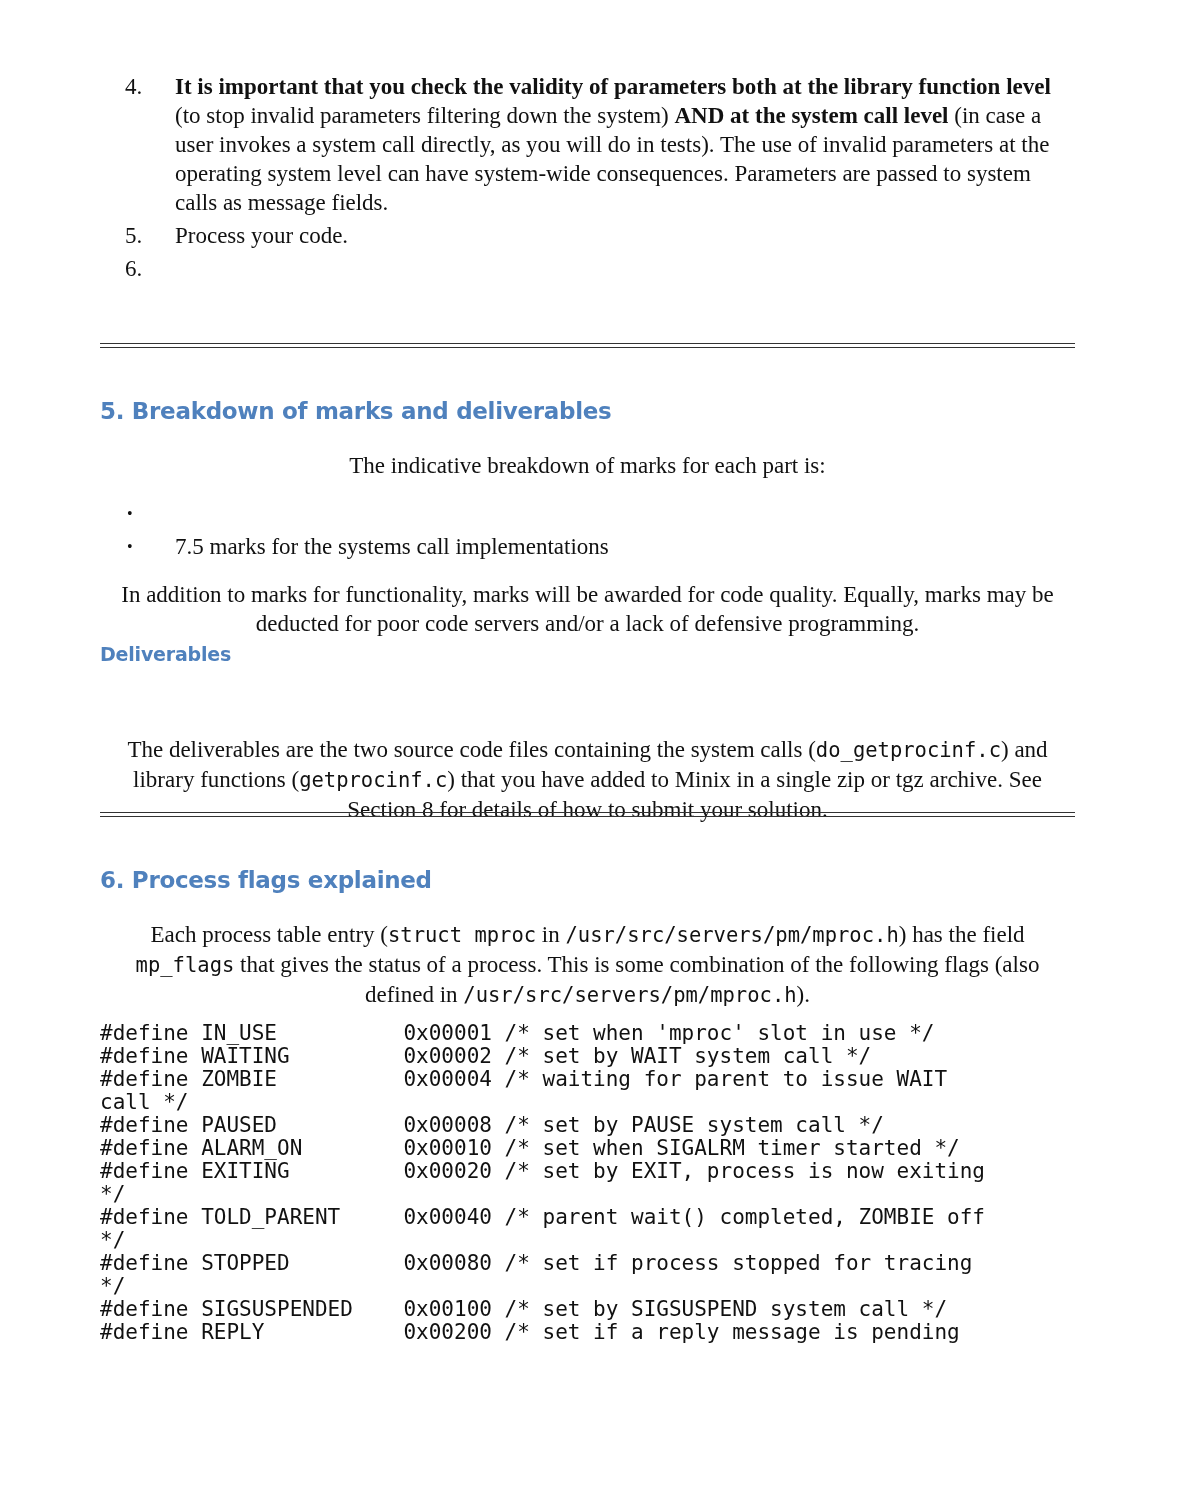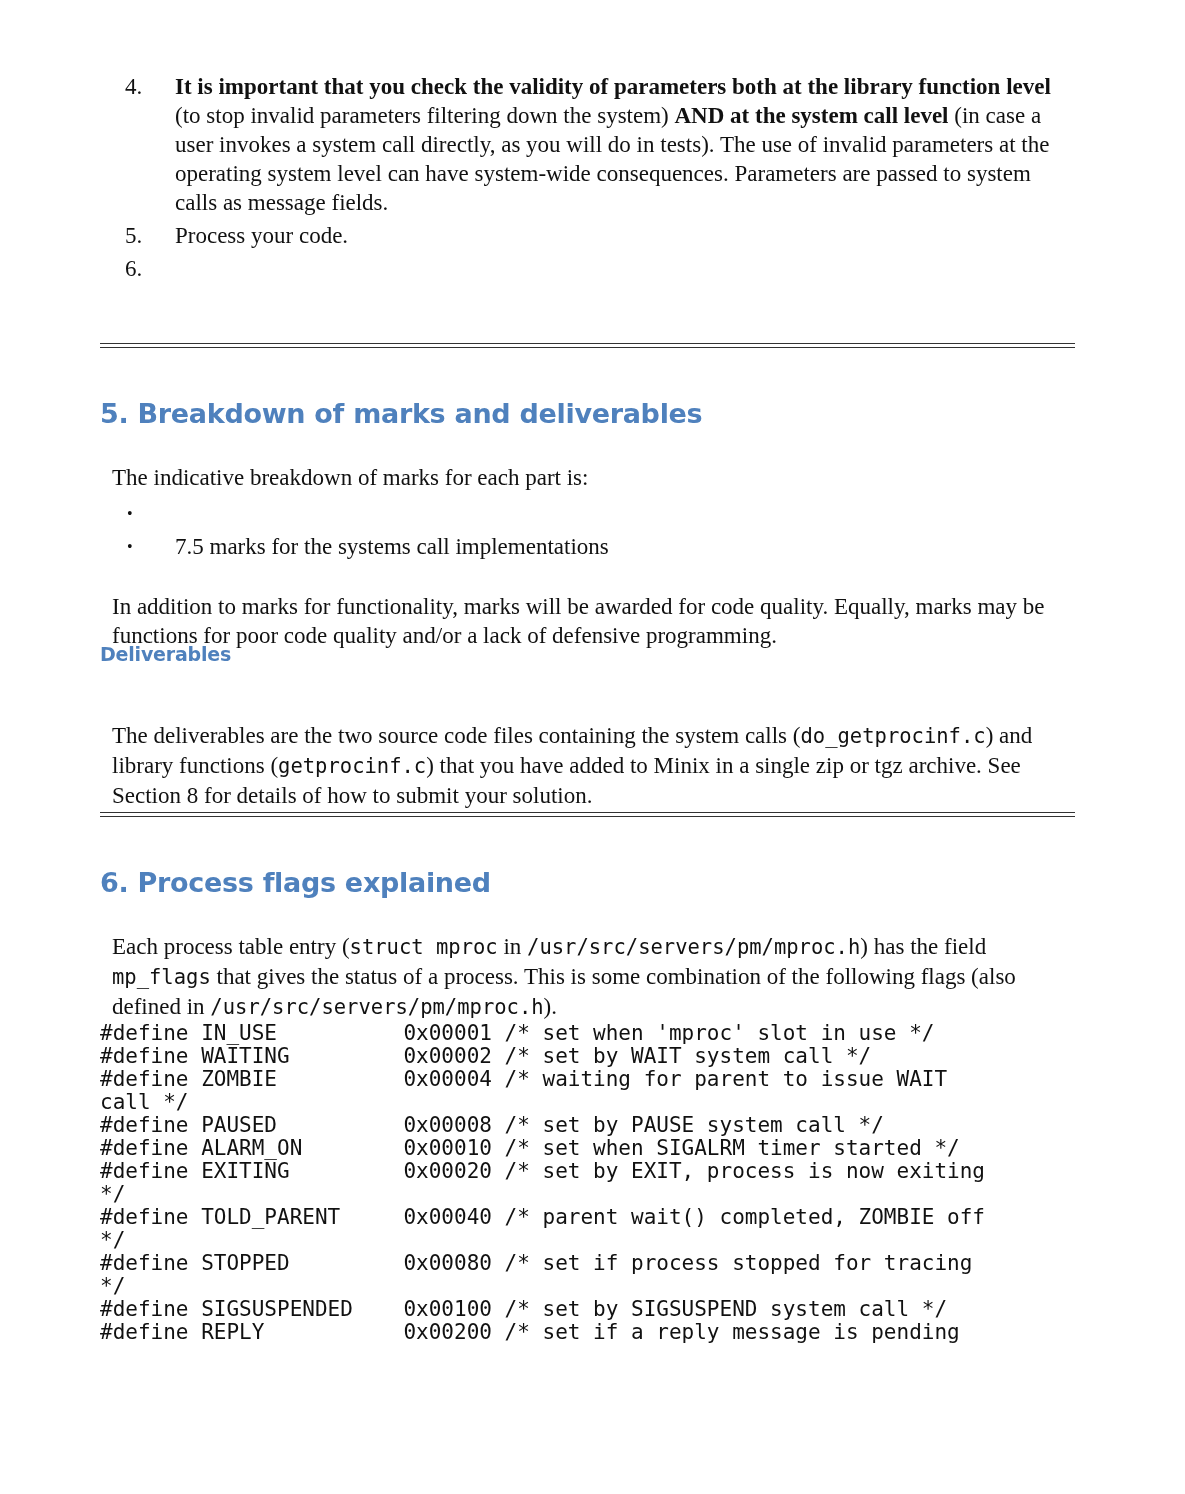--- a/index.html
+++ b/index.html
@@ -6,23 +6,23 @@
   body { width: 1185px; height: 1494px; position: relative; overflow: hidden;
          font-family: "DejaVu Serif", serif; color: #111; }
   .page { position: absolute; left: 100px; top: 0; width: 975px; }
   .serif { font-family: "Liberation Serif", "DejaVu Serif", serif; font-size: 23px; line-height: 29px; }
   .mono { font-family: "DejaVu Sans Mono", "Liberation Mono", monospace; font-size: 21px; }
   .code-inline { font-family: "DejaVu Sans Mono", "Liberation Mono", monospace; font-size: 20.5px; }
   ol.items { list-style: none; margin: 0; padding: 0; position: absolute; top: 72px; left: 0; width: 975px; }
   ol.items li { position: relative; padding-left: 75px; margin-bottom: 4px; }
   ol.items li .num { position: absolute; left: 25px; top: 0; }
   .sep { position: absolute; left: 0; width: 975px; height: 3px; border-top: 1.5px solid #333; border-bottom: 1.5px solid #333; box-sizing: content-box; }
-  .h2 { position: absolute; left: 0; font-family: "DejaVu Sans", "Liberation Sans", sans-serif; font-weight: bold; font-size: 27px; color: #4f81bd; letter-spacing: -0.3px; }
+  .h2 { position: absolute; left: 0; font-family: "DejaVu Sans", "Liberation Sans", sans-serif; font-weight: bold; font-size: 23px; color: #4f81bd; letter-spacing: -0.3px; }
   .h3 { position: absolute; left: 0; font-family: "DejaVu Sans", "Liberation Sans", sans-serif; font-weight: bold; font-size: 19px; color: #4f81bd; letter-spacing: -0.2px; }
-  .para { position: absolute; left: 0; width: 975px; margin: 12px; }
+  .para { position: absolute; left: 0; width: 975px; margin: 0; text-align: center; }
   ul.bullets { list-style: none; margin: 0; padding: 0; position: absolute; left: 0; width: 975px; }
   ul.bullets li { position: relative; padding-left: 75px; height: 33px; }
   ul.bullets li .dot { position: absolute; left: 27px; top: 0; font-size: 16px; }
   pre.code { position: absolute; left: 0; top: 1022px; margin: 0; line-height: 23px; white-space: pre; color: #111; }
 </style>
 </head>
 <body>
 
 <div class="page">
 
@@ -49,25 +49,25 @@
   <ul class="bullets serif" style="top:499px;">
     <li>
       <span class="dot">•</span>
     </li>
     <li>
       <span class="dot">•</span>
       <span>7.5 marks for the systems call implementations</span>
     </li>
   </ul>
 
-  <p class="para serif" style="top:580px;">In addition to marks for functionality, marks will be awarded for code quality. Equally, marks may be functions for poor code quality and/or a lack of defensive programming.</p>
+  <p class="para serif" style="top:580px;">In addition to marks for functionality, marks will be awarded for code quality. Equally, marks may be deducted for poor code servers and/or a lack of defensive programming.</p>
 
   <div class="h3" style="top:643px;">Deliverables</div>
 
-  <p class="para serif" style="top:709px;"><span>The deliverables are the two source code files containing the system calls (</span><span class="code-inline">do_getprocinf.c</span><span>) and library functions (</span><span class="code-inline">getprocinf.c</span><span>) that you have added to Minix in a single zip or tgz archive. See Section 8 for details of how to submit your solution.</span></p>
+  <p class="para serif" style="top:735px;"><span>The deliverables are the two source code files containing the system calls (</span><span class="code-inline">do_getprocinf.c</span><span>) and library functions (</span><span class="code-inline">getprocinf.c</span><span>) that you have added to Minix in a single zip or tgz archive. See Section 8 for details of how to submit your solution.</span></p>
 
   <div class="sep" style="top:812px;"></div>
 
   <div class="h2" style="top:867px;text-align:center;">6. Process flags explained</div>
 
   <p class="para serif" style="top:920px;"><span>Each process table entry (</span><span class="code-inline">struct mproc</span><span> in </span><span class="code-inline">/usr/src/servers/pm/mproc.h</span><span>) has the field </span><span class="code-inline">mp_flags</span><span> that gives the status of a process. This is some combination of the following flags (also defined in </span><span class="code-inline">/usr/src/servers/pm/mproc.h</span><span>).</span></p>
 
   <pre class="code mono">#define IN_USE          0x00001 /* set when 'mproc' slot in use */
 #define WAITING         0x00002 /* set by WAIT system call */
 #define ZOMBIE          0x00004 /* waiting for parent to issue WAIT

